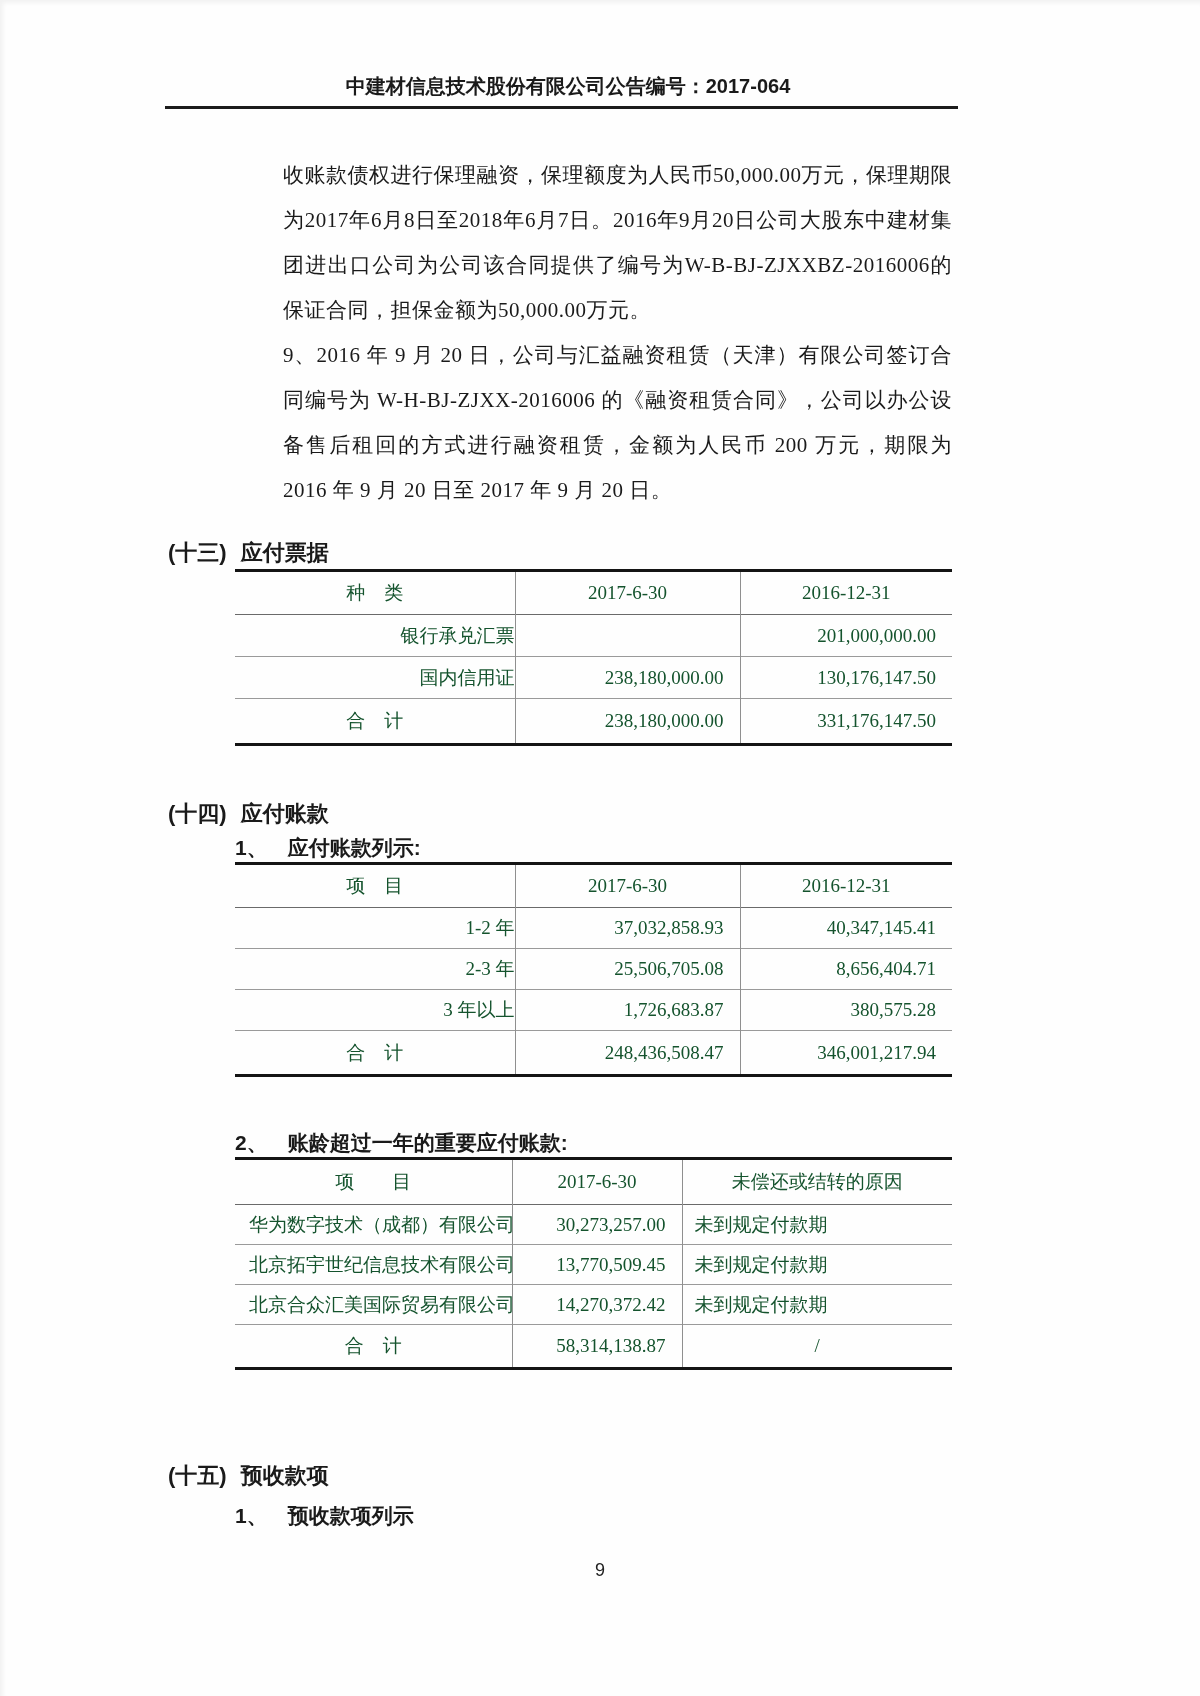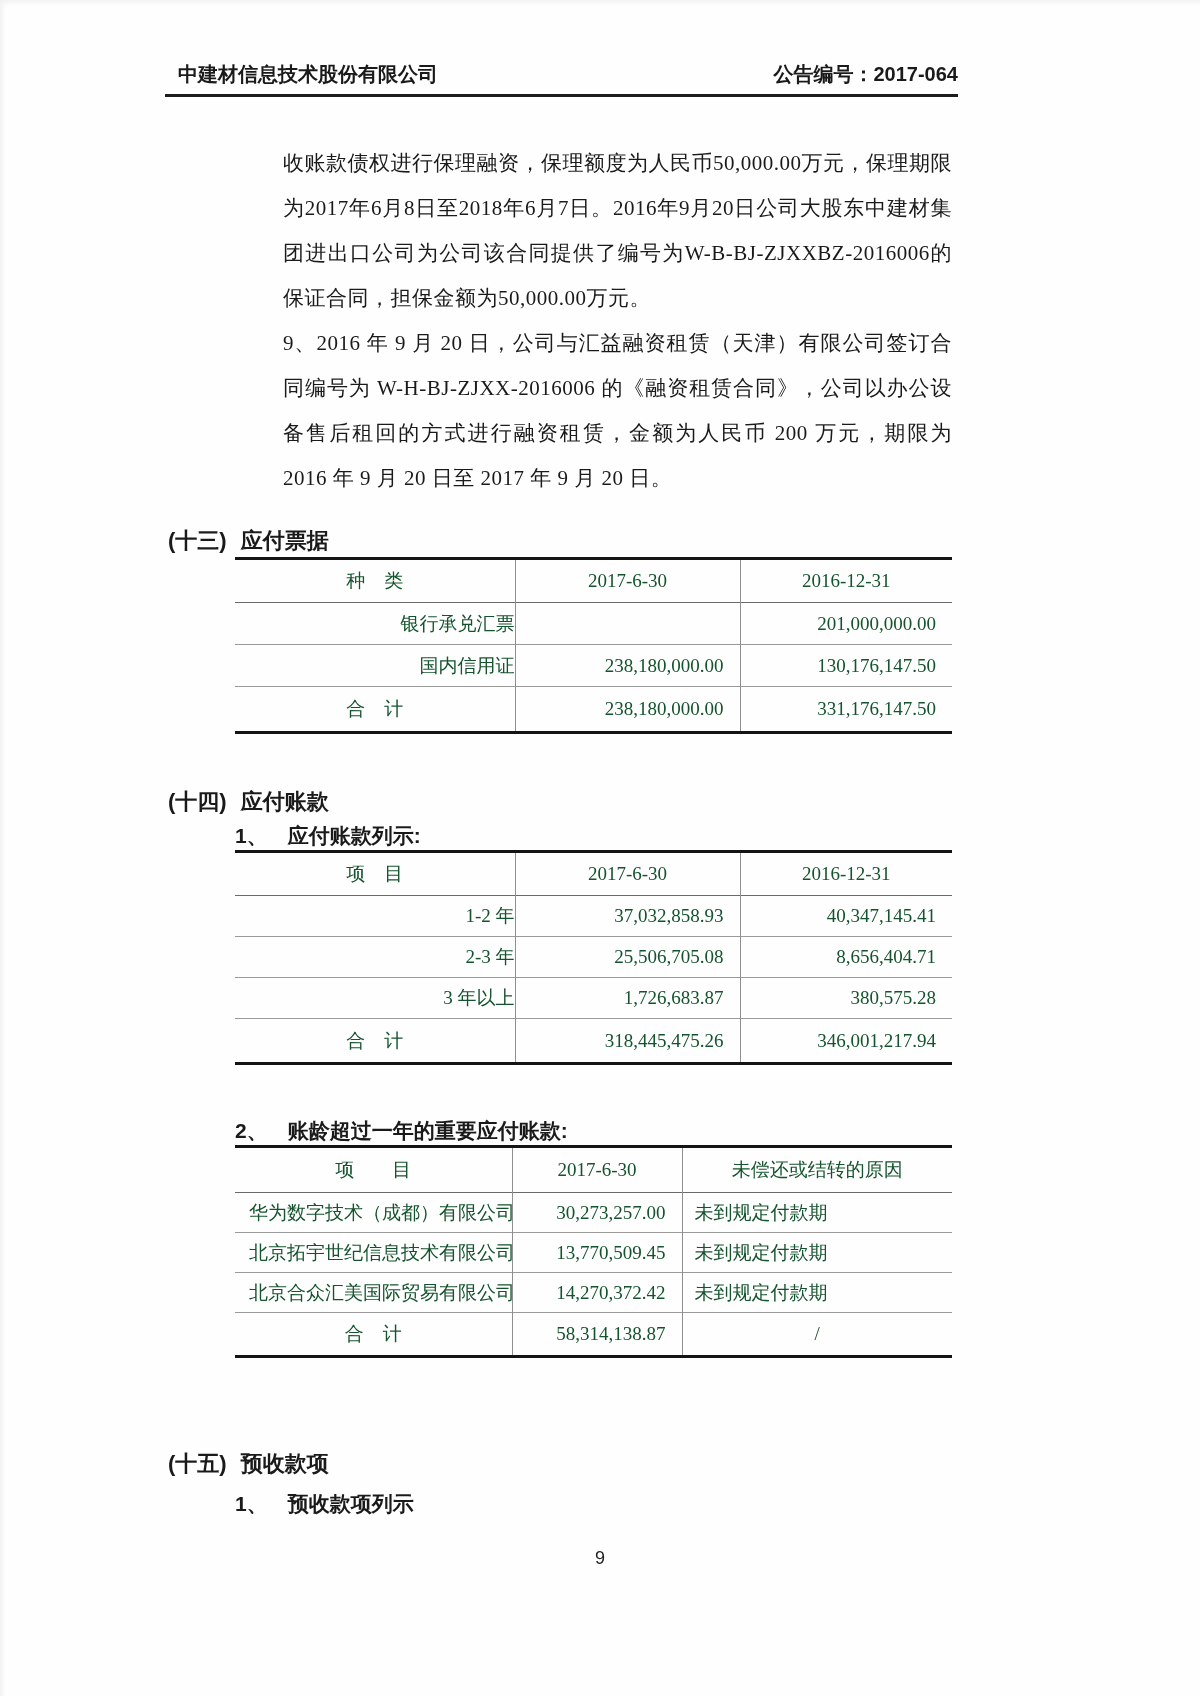--- a/index.html
+++ b/index.html
@@ -13,23 +13,23 @@
     font-family: "Liberation Serif", "DejaVu Serif", serif;
     overflow: hidden;
     box-shadow: inset 3px 3px 4px rgba(0,0,0,0.05);
     box-sizing: border-box;
     padding-top: 58px;
   }
 
   
   .doc-header {
     display: flex;
-    justify-content: space-between;
+    justify-content: center;
     align-items: flex-end;
-    margin: 0 242px 0 178px;
+    margin: 12px 242px 0 178px;
     height: 30px;
     font-family: "Liberation Sans", "DejaVu Sans", sans-serif;
     font-weight: bold;
     font-size: 20px;
   }
   .header-rule {
     border: none;
     border-top: 3px solid #1c1c1c;
     margin: 6px 242px 0 165px;
   }
@@ -217,21 +217,21 @@
         <td class="cell-num">25,506,705.08</td>
         <td class="cell-num">8,656,404.71</td>
       </tr>
       <tr>
         <td class="cell-label">3 年以上</td>
         <td class="cell-num">1,726,683.87</td>
         <td class="cell-num">380,575.28</td>
       </tr>
       <tr class="total-row">
         <td class="cell-center">合　计</td>
-        <td class="cell-num">318,445,475.26</td>
+        <td class="cell-num">248,436,508.47</td>
         <td class="cell-num">346,001,217.94</td>
       </tr>
     </tbody>
   </table>
 
   <div class="sub-heading mt-sub2">
     <span>2、</span>
     <span>账龄超过一年的重要应付账款:</span>
   </div>
 

